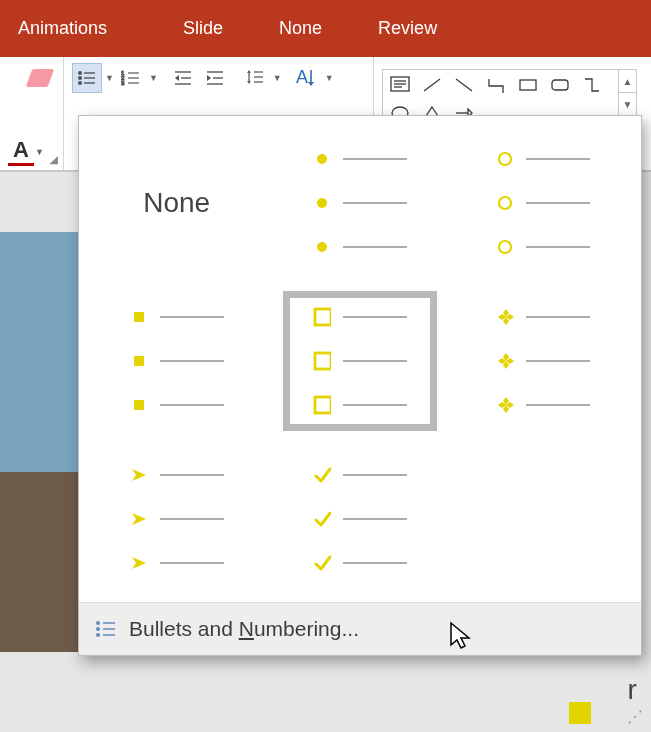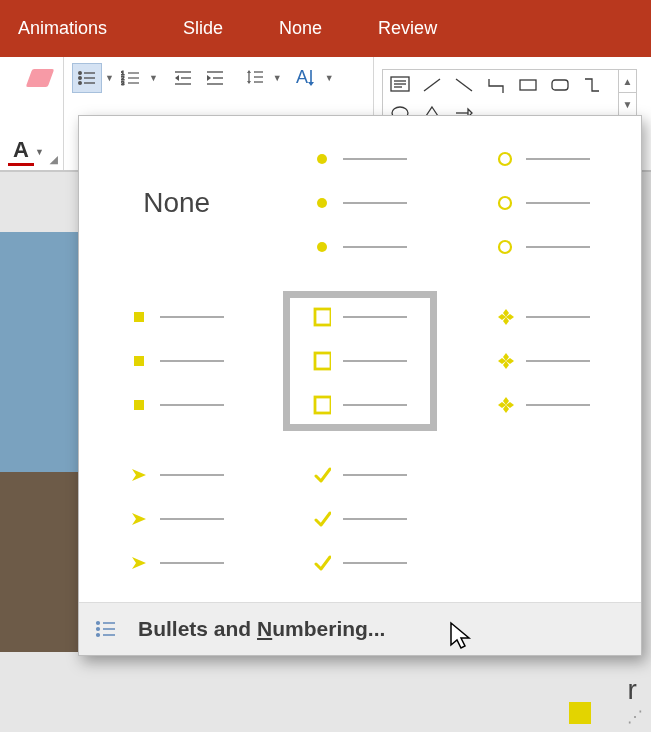--- a/index.html
+++ b/index.html
@@ -77,24 +77,23 @@
   .bullet-preview { display:flex; flex-direction:column; gap:26px;}
   .bl-line { display:flex; align-items:center; gap:12px;}
   .bl-line .rule { width:64px; height:2px; background:#acacac;}
   .ic { width:18px; height:18px; display:flex; align-items:center; justify-content:center;}
   .ic svg{display:block;}
 
   .bullet-footer {
     border-top:1px solid #dcdcdc;
     background:#eeeeee;
     padding:14px 16px;
-    display:flex; align-items:center; gap:21px;
+    display:flex; align-items:center; gap:12px;
     font-size:21px; color:#3d3d3d;
     cursor:pointer;
-    font-weight:bold;
   }
   .bullet-footer .u { text-decoration: underline; }
   .cursor-arrow { position:absolute; left:370px; bottom:4px; pointer-events:none;}
 
   
   .cut-text { position:absolute; right:8px; top:390px; color:#444; font-family: Georgia, serif; font-size:28px; }
   .cut-text div{height:56px;}
   .yellow-square{ position:absolute; right:60px; bottom:8px; width:22px; height:22px; background:#e3d400;}
   .resize-handle { position:absolute; right:6px; bottom:6px; color:#999; font-size:16px; letter-spacing:2px;}
 

